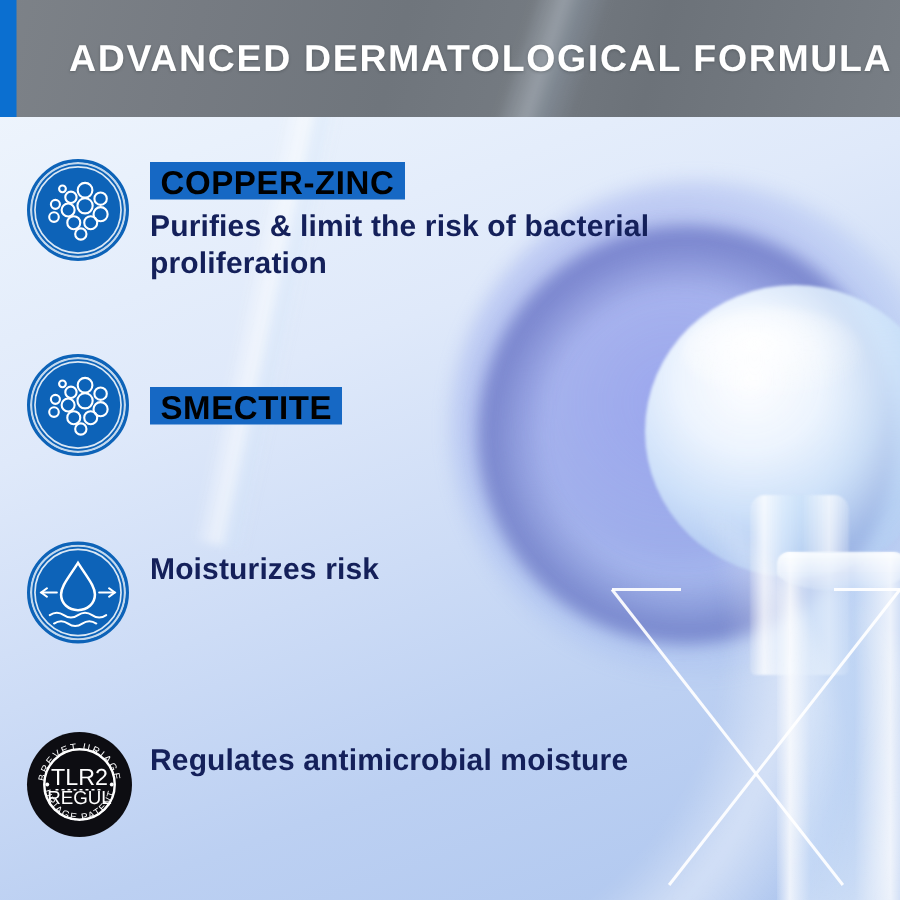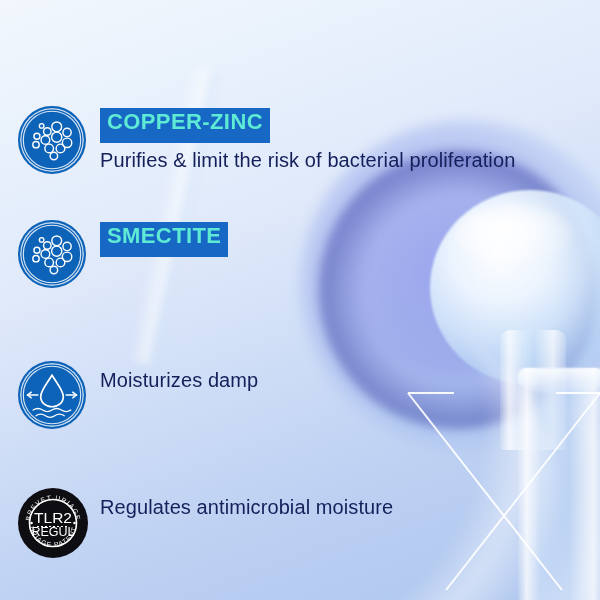--- a/index.html
+++ b/index.html
@@ -223,33 +223,33 @@
   .feature .icon-wrap {
     flex:0 0 auto;
     width:68px; height:68px;
     position:relative;
   }
   .feature .texts { padding-top:2px; }
 
   .chip {
     display:inline-block;
     background:#1668c4;
-    color:#5eead4;
+    color:#000000;
     font-size:22px;
     font-weight:bold;
     letter-spacing:0.4px;
-    padding:2px 7px 10px 7px;
+    padding:2px 7px 0 7px;
     line-height:1.06;
     white-space:nowrap;
   }
   .desc {
     margin-top:5px;
     color:#14205a;
     font-size:20px;
-    font-weight:normal;
+    font-weight:bold;
     line-height:1.26;
     max-width:420px;
     letter-spacing:0.1px;
   }
   .desc.wide { max-width:470px; }
 
   
   .circ-icon {
     width:68px; height:68px;
     border-radius:50%;
@@ -285,20 +285,25 @@
     <div class="bg-sweep"></div>
     <div class="bg-sweep2"></div>
     <div class="streak"></div>
 
     <div class="xline" style="left:408px; top:392px; width:250px; transform:rotate(52deg);"></div>
     <div class="xline" style="left:600px; top:392px; width:250px; transform:rotate(128deg);"></div>
     <div class="xline" style="left:408px; top:392px; width:46px; transform:rotate(0deg);"></div>
     <div class="xline" style="left:556px; top:392px; width:46px; transform:rotate(0deg);"></div>
   </div>
 
+  <div class="header">
+    <div class="header-streak"></div>
+    <div class="header-accent"></div>
+    <div class="header-title">ADVANCED DERMATOLOGICAL FORMULA</div>
+  </div>
 
   <div class="features">
 
     <div class="feature" style="top:28px;">
       <div class="icon-wrap">
         <svg class="circ-icon" viewBox="0 0 68 68" width="68" height="68" aria-hidden="true">
           <circle cx="34" cy="34" r="32" fill="#0d63b8"></circle>
           <circle cx="34" cy="34" r="30.5" fill="none" stroke="#ffffff" stroke-width="1.2" opacity="0.85"></circle>
           <g fill="none" stroke="#ffffff" stroke-width="1.5">
             <circle cx="39" cy="20" r="5.2"></circle>
@@ -315,21 +320,21 @@
             <circle cx="23" cy="19" r="2.4"></circle>
           </g>
         </svg>
       </div>
       <div class="texts">
         <span class="chip">COPPER-ZINC</span>
         <div class="desc">Purifies &amp; limit the risk of bacterial proliferation</div>
       </div>
     </div>
 
-    <div class="feature" style="top:142px;">
+    <div class="feature" style="top:158px;align-items:center;">
       <div class="icon-wrap">
         <svg class="circ-icon" viewBox="0 0 68 68" width="68" height="68" aria-hidden="true">
           <circle cx="34" cy="34" r="32" fill="#0d63b8"></circle>
           <circle cx="34" cy="34" r="30.5" fill="none" stroke="#ffffff" stroke-width="1.2" opacity="0.85"></circle>
           <g fill="none" stroke="#ffffff" stroke-width="1.5">
             <circle cx="39" cy="20" r="5.2"></circle>
             <circle cx="50" cy="26" r="4.4"></circle>
             <circle cx="29" cy="25" r="4.0"></circle>
             <circle cx="39" cy="31" r="5.4"></circle>
             <circle cx="50" cy="37" r="5.0"></circle>
@@ -360,21 +365,21 @@
             <line x1="49" y1="34" x2="60" y2="34"></line>
             <polyline points="56,31 60,34 56,37"></polyline>
           </g>
           <g stroke="#ffffff" stroke-width="1.4" fill="none" stroke-linecap="round">
             <path d="M14 50 q5 -3.4 10 0 q5 3.4 10 0 q5 -3.4 10 0 q5 3.4 10 0"></path>
             <path d="M17 56 q5 -3.4 10 0 q5 3.4 10 0 q5 -3.4 10 0"></path>
           </g>
         </svg>
       </div>
       <div class="texts">
-        <div class="desc">Moisturizes damp</div>
+        <div class="desc">Moisturizes risk</div>
       </div>
     </div>
 
     <div class="feature" style="top:410px;">
       <div class="icon-wrap">
         <svg class="stamp" viewBox="0 0 70 70" width="70" height="70" aria-hidden="true">
           <defs>
             <path id="arcTop" d="M 12 35 A 23 23 0 0 1 58 35"></path>
             <path id="arcBot" d="M 11 35 A 24 24 0 0 0 59 35"></path>
           </defs>

